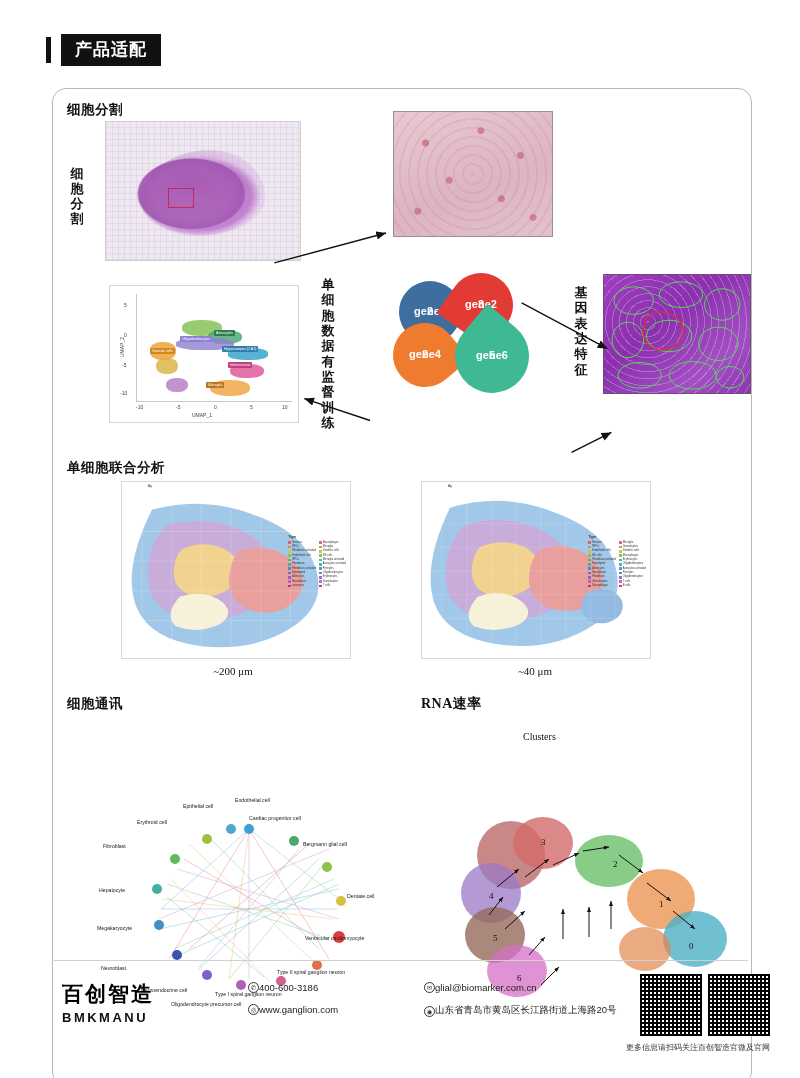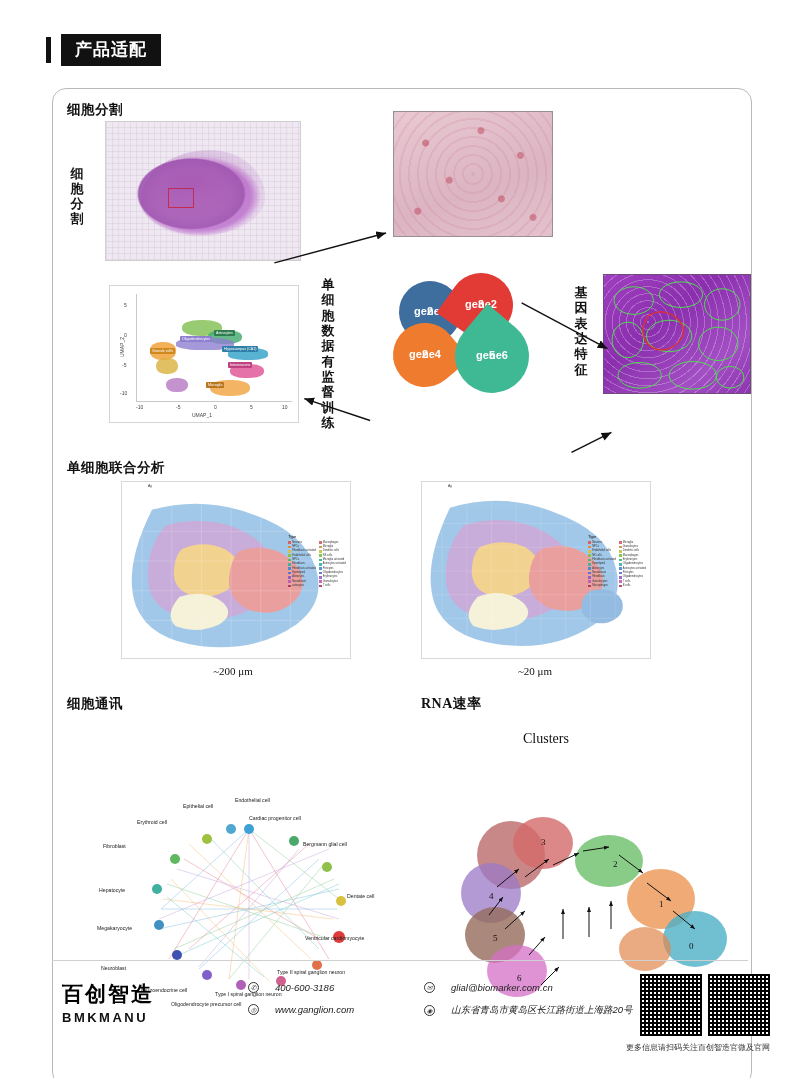--- a/index.html
+++ b/index.html
@@ -152,36 +152,36 @@
   .legend-item{ display:flex; align-items:center; gap:1.2px; white-space:nowrap;}
   .legend-swatch{ width:2.6px; height:2.6px; display:inline-block;}
   .scale-cap{
     position:absolute; font-size:11px; color:#111; text-align:center; width:100px;
     font-family:"Liberation Serif", serif;
   }
 
   
   .circos { position:absolute; left: 36px; top: 700px; width: 320px; height: 230px; }
   .rna { position:absolute; left: 380px; top: 700px; width: 300px; height: 240px; }
-  .clusters-cap{ position:absolute; left:470px; top:642px; font-size:14px; color:#111; font-family:"Liberation Serif", serif;}
+  .clusters-cap{ position:absolute; left:470px; top:642px; font-size:10px; color:#111; font-family:"Liberation Serif", serif;}
 
   
   .footer {
     position:absolute; left:0; right:0; bottom:0; height:118px;
   }
   .footer .rule{
     position:absolute; left:52px; right:52px; top:0; border-top:1px solid #d0d0d0;
   }
   .brand-cn{
     position:absolute; left:62px; top:20px; font-size:21px; font-weight:bold; letter-spacing:2px; color:#000000;
   }
   .brand-en{
     position:absolute; left:62px; top:50px; font-size:13px; font-weight:bold; letter-spacing:2.5px; color:#111;
   }
-  .contact{ position:absolute; font-size:9.5px; color:#222; display:flex; align-items:center; gap:16px;font-style:italic;}
+  .contact{ position:absolute; font-size:9.5px; color:#222; display:flex; align-items:flex-end; gap:0;}
   .cico{
     width:11px; height:11px; border:1px solid #333; border-radius:50%;
     display:inline-flex; align-items:center; justify-content:center; font-size:6.5px; color:#333; flex:0 0 auto;
   }
   .qr{
     position:absolute; right:98px; top:14px; width:62px; height:62px;
     background:
       repeating-linear-gradient(0deg,#000 0 2px,#fff 2px 4px),
       repeating-linear-gradient(90deg,#000 0 2px,#fff 2px 4px);
     background-blend-mode: multiply;
@@ -539,21 +539,21 @@
                 <span>T cells</span>
               </div>
             <div class="legend-item">
                 <i class="legend-swatch" style="background:#c04868"></i>
                 <span>B cells</span>
               </div>
           </div>
         </div>
       </div>
     </div>
-    <div class="scale-cap" style="left:432px; top:576px;">~20 μm</div>
+    <div class="scale-cap" style="left:432px; top:576px;">~40 μm</div>
 
     <div class="sec-title" style="left:14px; top:606px;">细胞通讯</div>
     <div class="sec-title en" style="left:368px; top:606px; font-size:14px;">RNA速率</div>
     <div class="clusters-cap">Clusters</div>
 
     <div class="circos">
       <svg viewBox="0 0 320 230" style="position:absolute;inset:0;width:100%;height:100%;">
         <g stroke-width=".45" opacity=".75" fill="none">
           <g stroke="#e0506a">
               <path d="M160 40 L80 170"></path>

